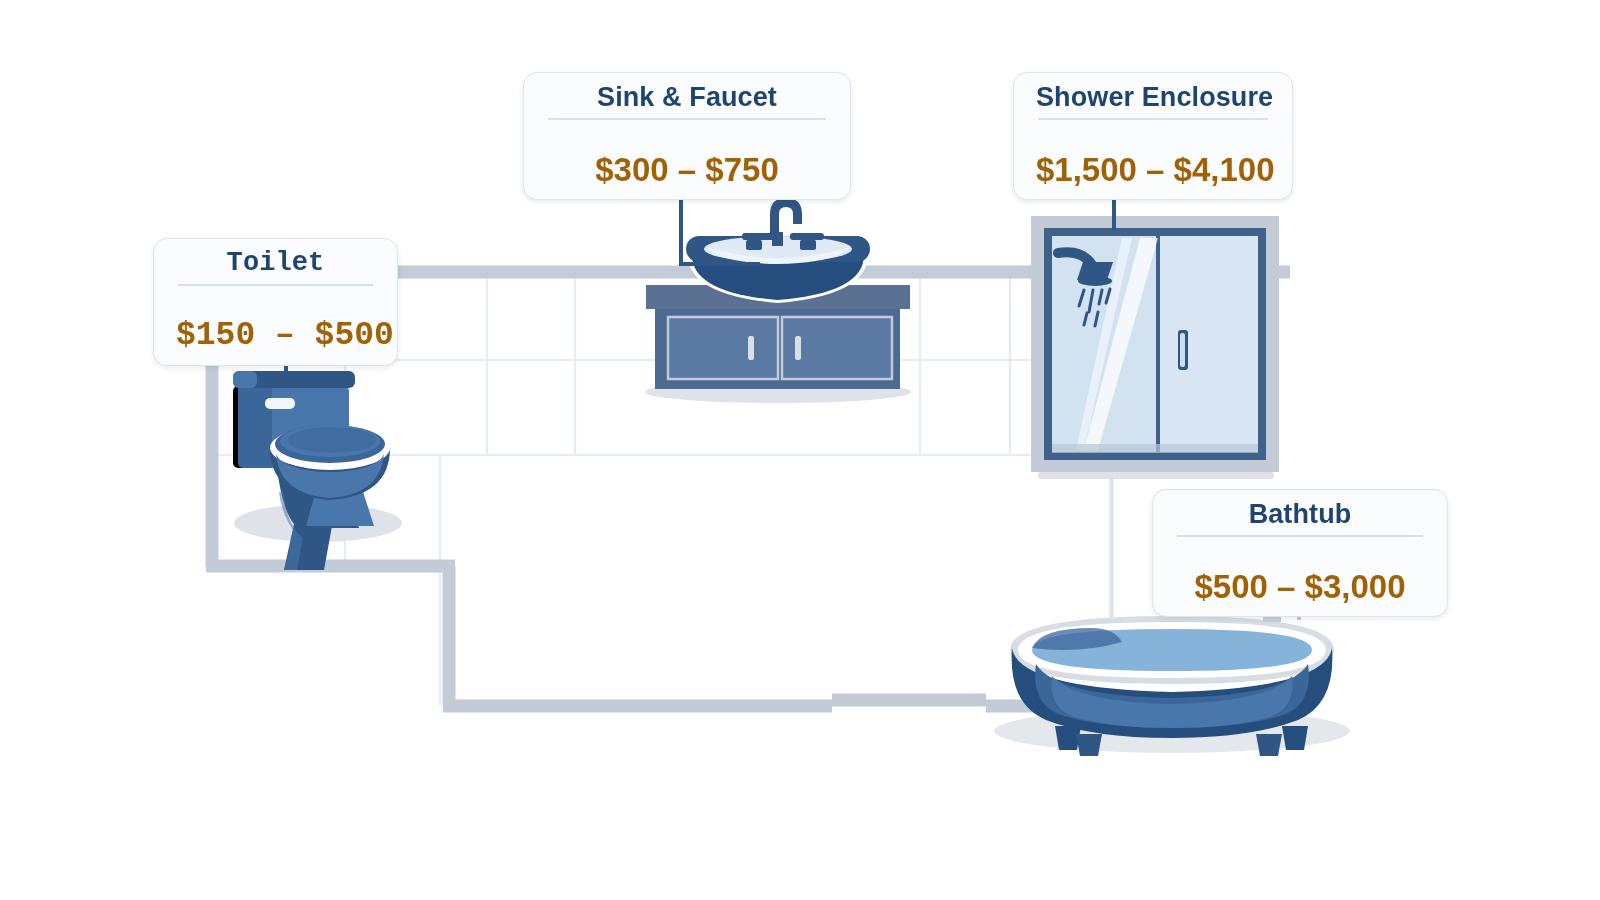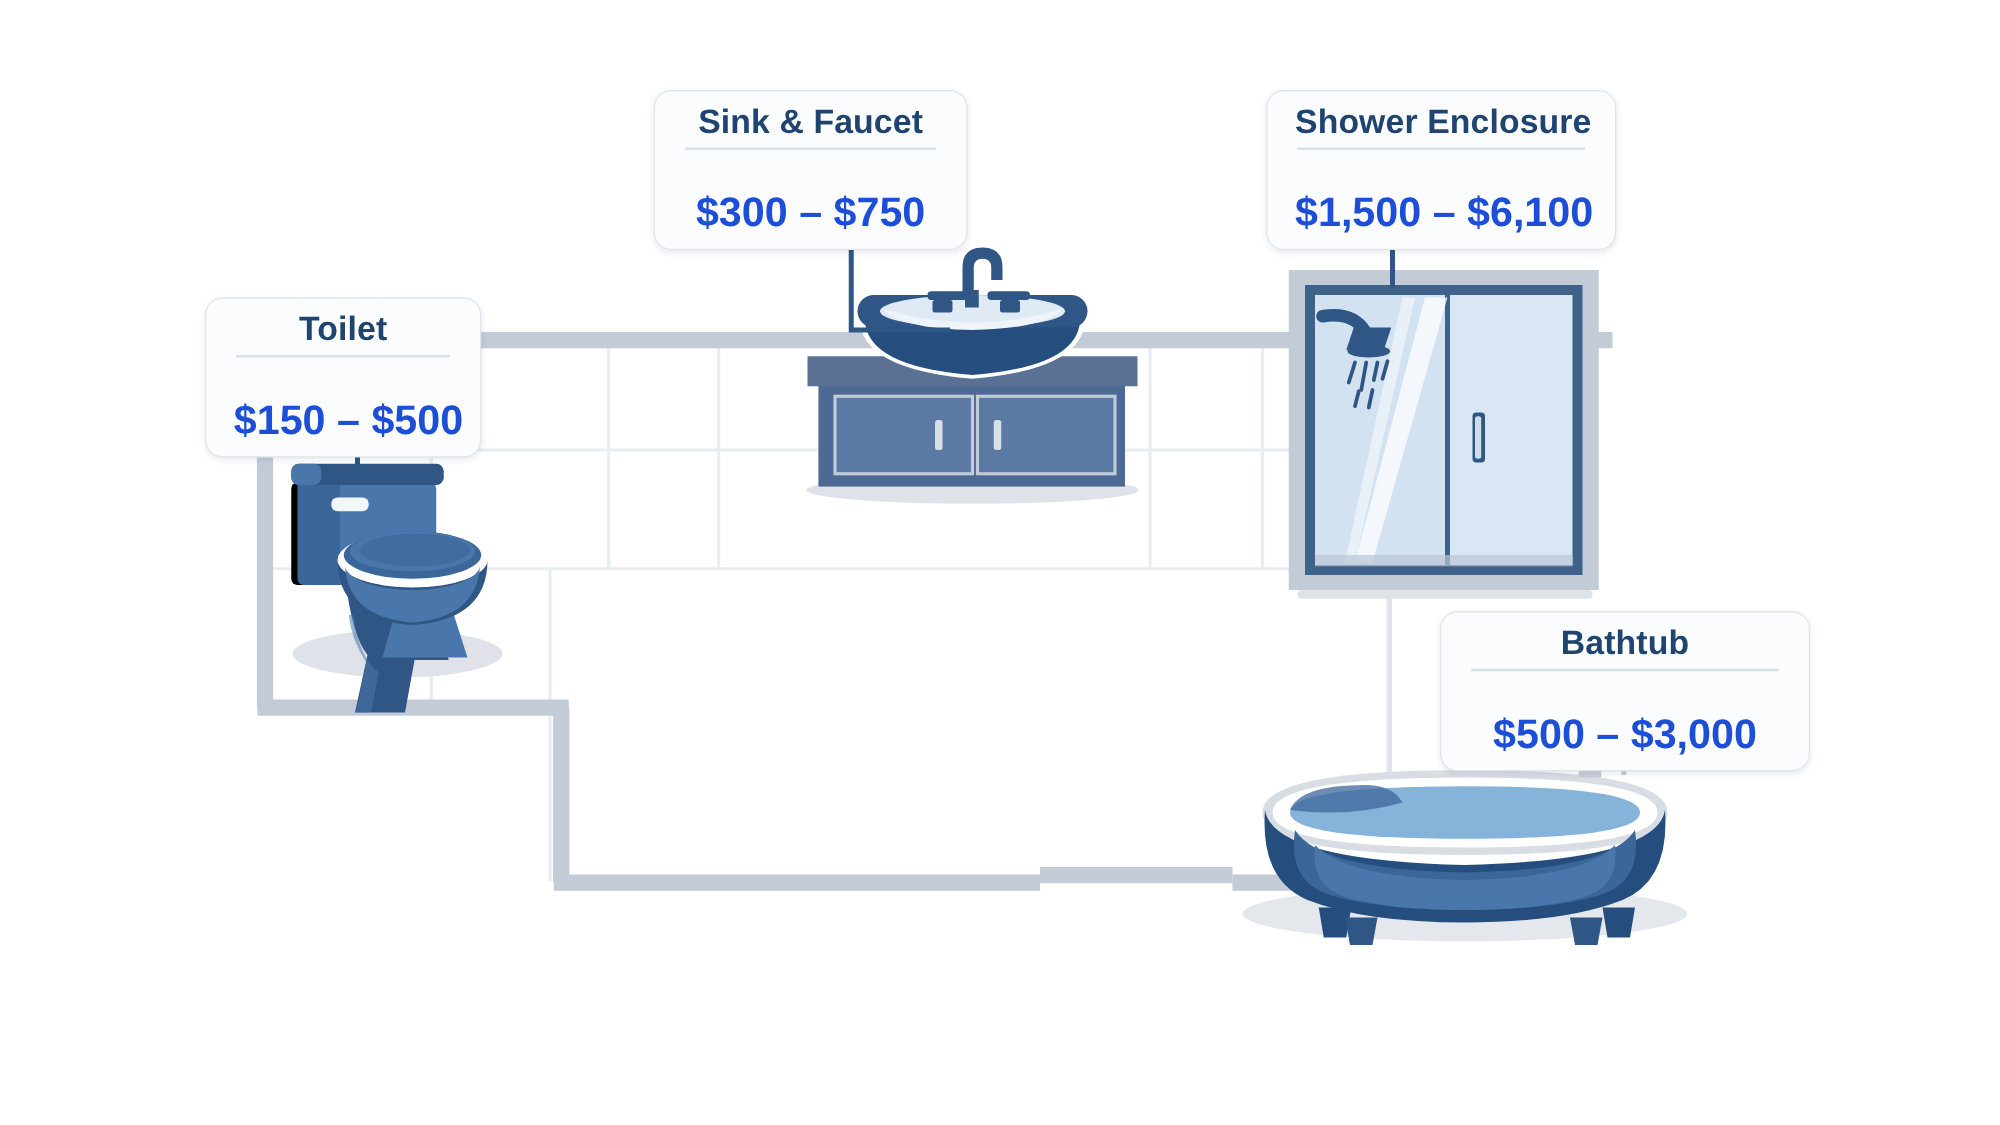--- a/index.html
+++ b/index.html
@@ -31,28 +31,28 @@
     white-space:nowrap;
   }
   .callout .rule{
     height:1.5px;
     background:#d8e0ea;
     margin:7px 2px 6px 2px;
   }
   .callout .price{
     font-size:33px;
     font-weight:700;
-    color:#1d4ed8;
+    color:#a16207;
     line-height:1.05;
     white-space:nowrap;
     margin-top:33px;
   }
 
-  .c-toilet{left:164px;top:238px;width:221px;}
-  .c-sink{left:523px;top:72px;width:251px;}
+  .c-toilet{left:153px;top:238px;width:245px;font-family:Liberation Mono, monospace;}
+  .c-sink{left:523px;top:72px;width:328px;}
   .c-shower{left:1013px;top:72px;width:280px;}
   .c-tub{left:1152px;top:489px;width:296px;}
 </style>
 </head>
 <body>
 
 <div id="stage">
 
   <svg class="plan" viewBox="0 0 1600 900">
 
@@ -205,21 +205,21 @@
 
   <div class="callout c-sink">
     <div class="title">Sink &amp; Faucet</div>
     <div class="rule"></div>
     <div class="price">$300 – $750</div>
   </div>
 
   <div class="callout c-shower">
     <div class="title">Shower Enclosure</div>
     <div class="rule"></div>
-    <div class="price">$1,500 – $6,100</div>
+    <div class="price">$1,500 – $4,100</div>
   </div>
 
   <div class="callout c-tub">
     <div class="title">Bathtub</div>
     <div class="rule"></div>
     <div class="price">$500 – $3,000</div>
   </div>
 
 </div>
 

